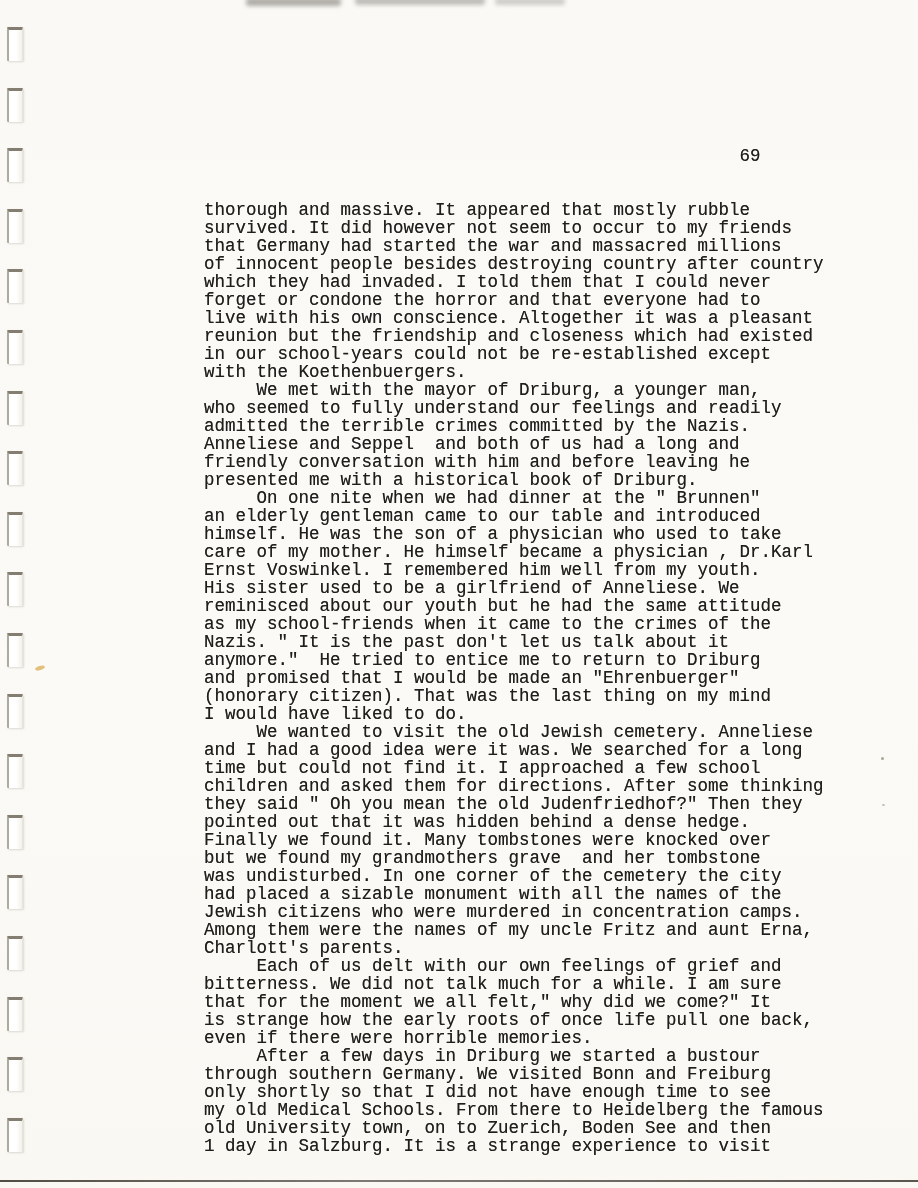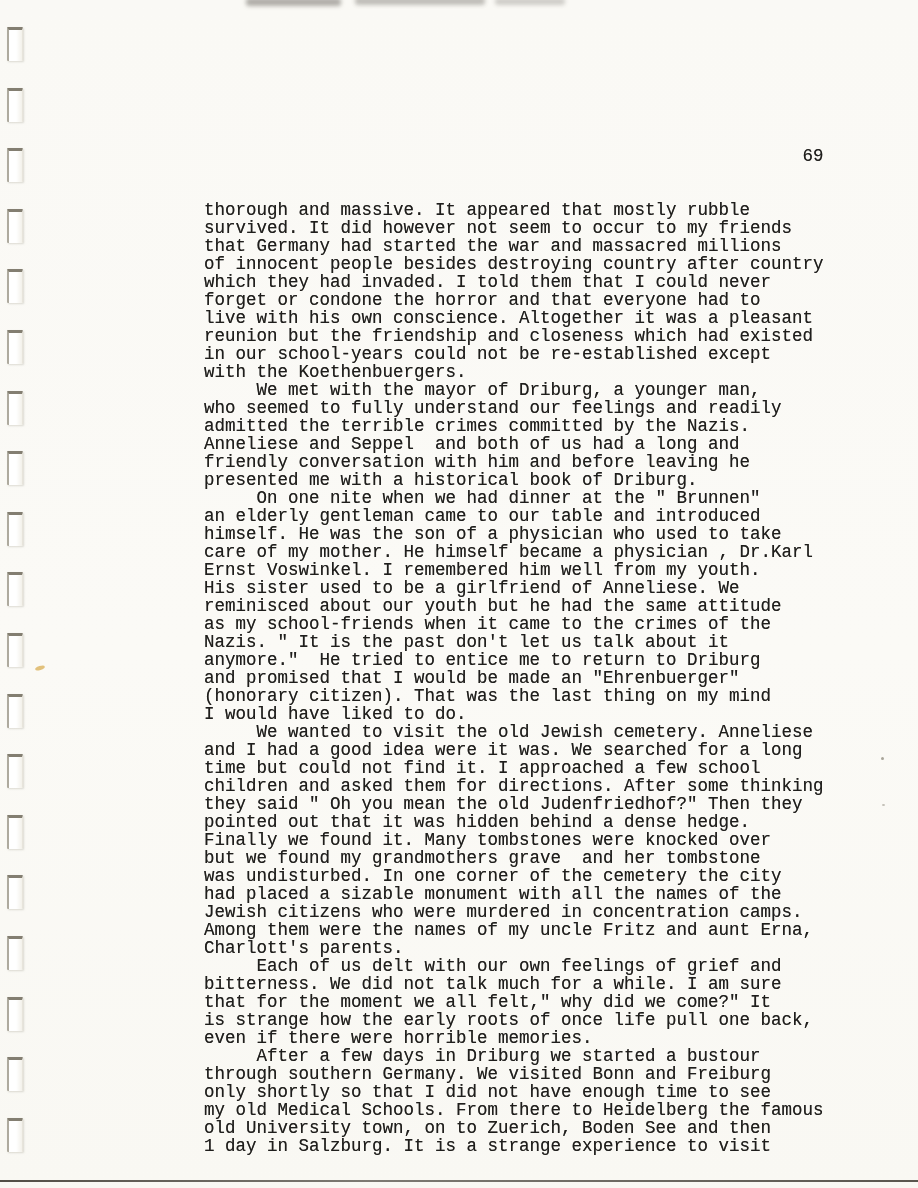--- a/index.html
+++ b/index.html
@@ -26,21 +26,20 @@
     text-shadow: 0 0 0.5px rgba(32,30,28,0.65);
     white-space: pre;
   }
   .text-line {
     height: 18px;
     white-space: pre;
   }
   .page-number-line {
     height: 18px;
     white-space: pre;
-    text-align: right;
   }
   
   .binding-holes {
     position: absolute;
     left: 0; top: 0; width: 30px; height: 1188px;
   }
   .binding-hole {
     position: absolute;
     left: 7px;
     width: 13px;

